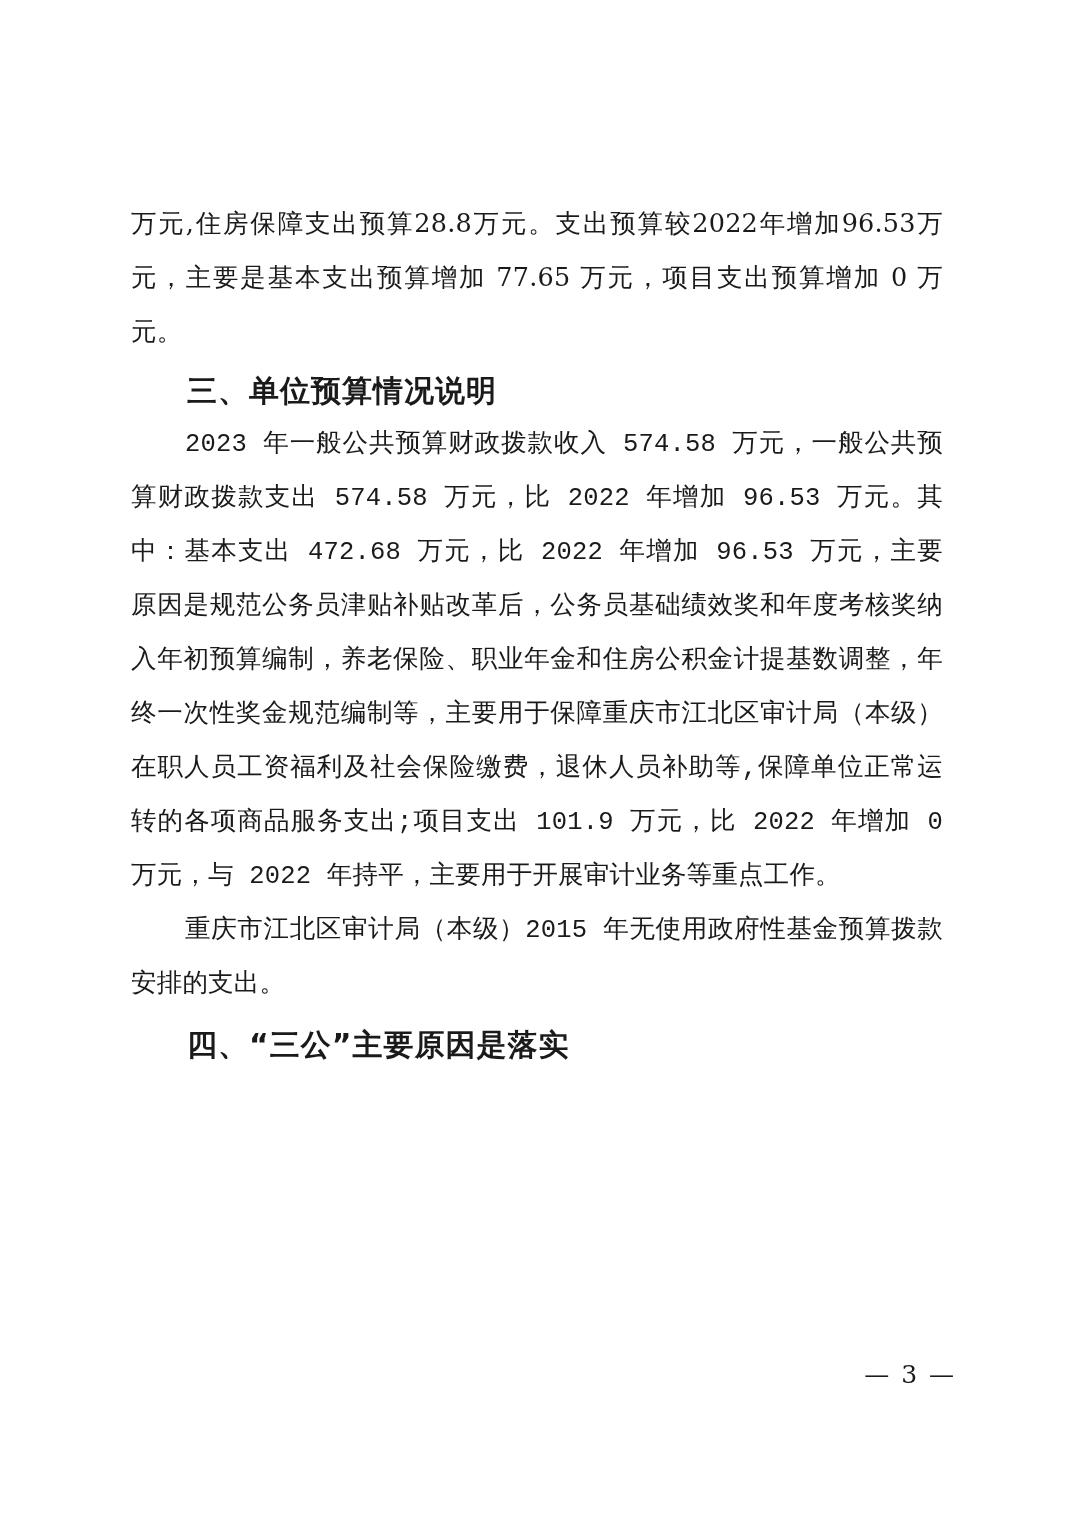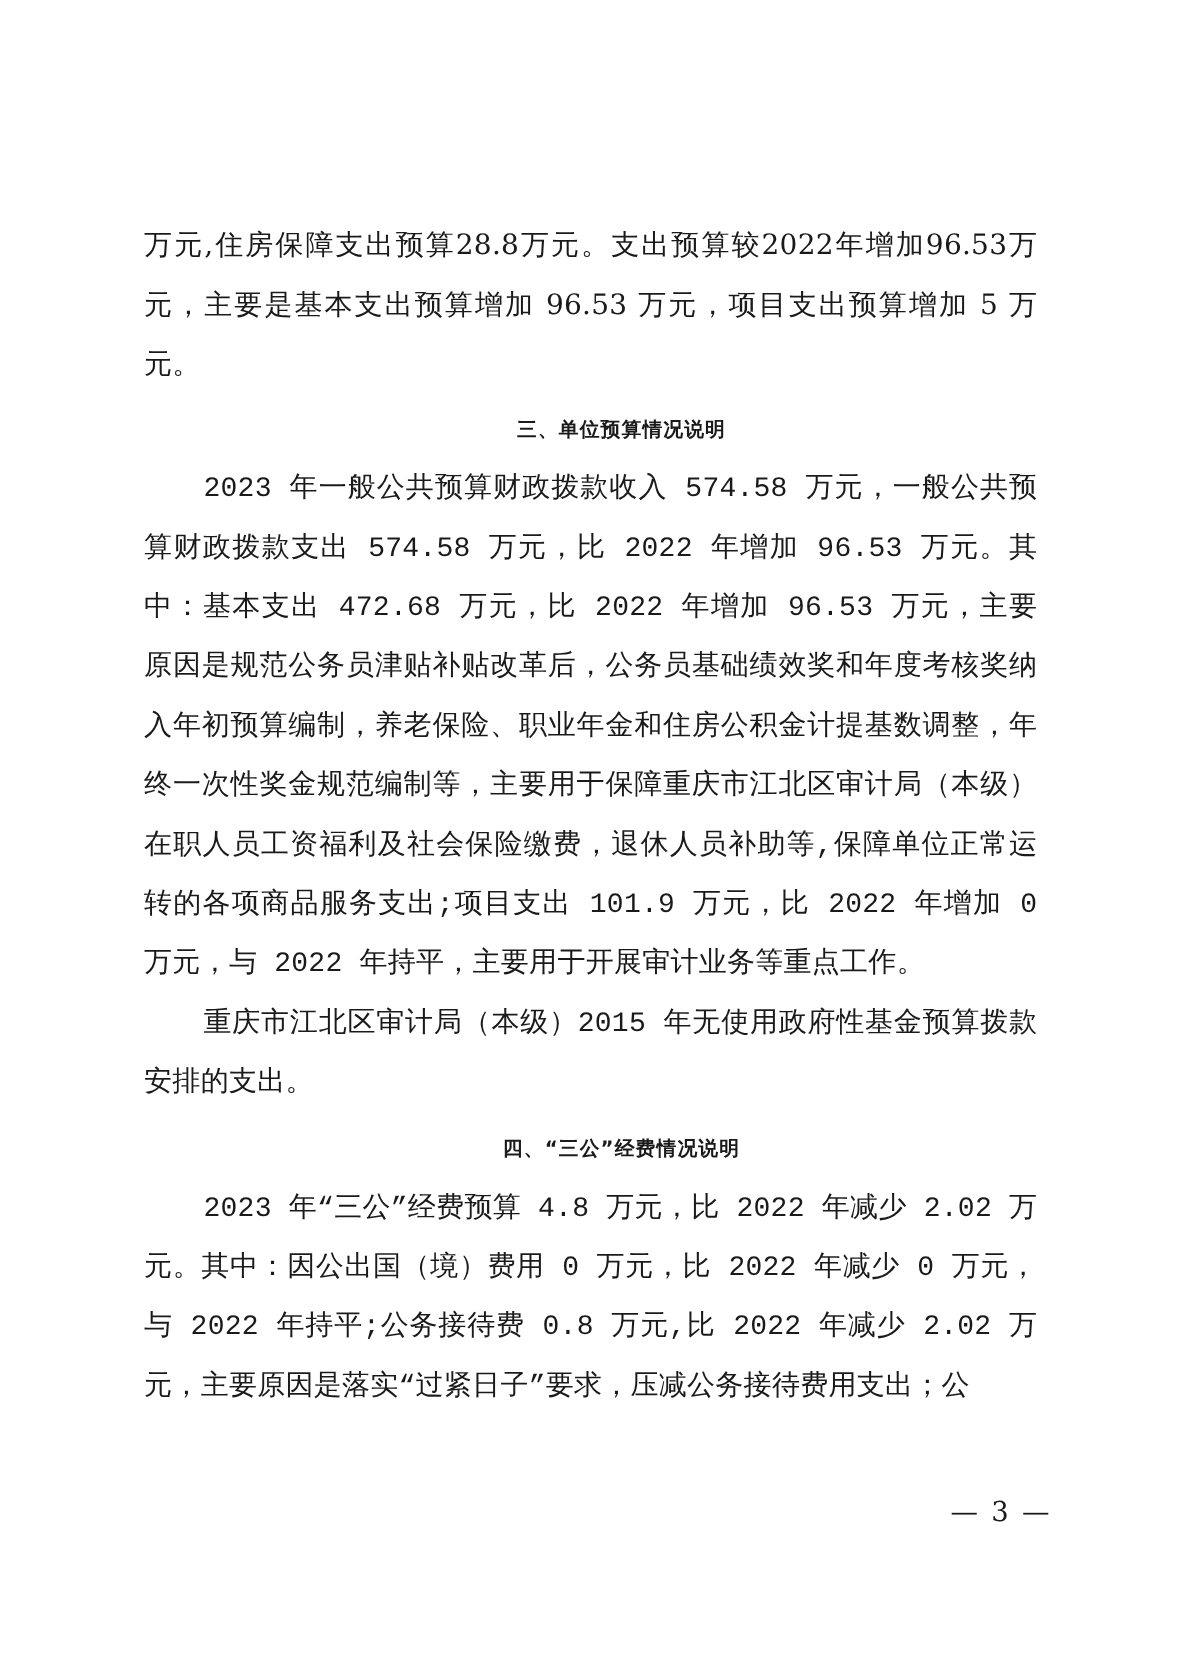--- a/index.html
+++ b/index.html
@@ -28,59 +28,57 @@
     text-align: justify;
     text-justify: inter-ideograph;
     letter-spacing: 0.2px;
     margin: 0;
   }
   .para.indent {
     text-indent: 54px;
     font-family: Liberation Mono, monospace;
   }
   .heading {
-    font-size: 18px;
+    font-size: 30px;
     line-height: 54px;
     font-weight: bold;
     margin: 0;
     text-indent: 56px;
     letter-spacing: 1px;
     font-family: "DejaVu Sans", "Liberation Sans", sans-serif;
-    text-align: center;
   }
   .block-gap {
     height: 6px;
   }
   .pagenum {
     position: absolute;
     right: 118px;
     top: 1360px;
     font-size: 25px;
     letter-spacing: 2px;
     font-family: "DejaVu Serif", "Liberation Serif", serif;
   }
 </style>
 </head>
 <body>
 
 <div class="page">
   <div class="content">
 
-    <p class="para">万元,住房保障支出预算28.8万元。支出预算较2022年增加96.53万元，主要是基本支出预算增加 96.53 万元，项目支出预算增加 5 万元。</p>
+    <p class="para">万元,住房保障支出预算28.8万元。支出预算较2022年增加96.53万元，主要是基本支出预算增加 77.65 万元，项目支出预算增加 0 万元。</p>
 
     <div class="block-gap"></div>
 
     <p class="heading">三、单位预算情况说明</p>
 
     <p class="para indent">2023 年一般公共预算财政拨款收入 574.58 万元，一般公共预算财政拨款支出 574.58 万元，比 2022 年增加 96.53 万元。其中：基本支出 472.68 万元，比 2022 年增加 96.53 万元，主要原因是规范公务员津贴补贴改革后，公务员基础绩效奖和年度考核奖纳入年初预算编制，养老保险、职业年金和住房公积金计提基数调整，年终一次性奖金规范编制等，主要用于保障重庆市江北区审计局（本级）在职人员工资福利及社会保险缴费，退休人员补助等,保障单位正常运转的各项商品服务支出;项目支出 101.9 万元，比 2022 年增加 0 万元，与 2022 年持平，主要用于开展审计业务等重点工作。</p>
 
     <p class="para indent">重庆市江北区审计局（本级）2015 年无使用政府性基金预算拨款安排的支出。</p>
 
     <div class="block-gap"></div>
 
-    <p class="heading">四、“三公”经费情况说明</p>
+    <p class="heading">四、“三公”主要原因是落实</p>
 
-    <p class="para indent">2023 年“三公”经费预算 4.8 万元，比 2022 年减少 2.02 万元。其中：因公出国（境）费用 0 万元，比 2022 年减少 0 万元，与 2022 年持平;公务接待费 0.8 万元,比 2022 年减少 2.02 万元，主要原因是落实“过紧日子”要求，压减公务接待费用支出；公</p>
 
   </div>
 
   <div class="pagenum">— 3 —</div>
 </div>
 
 </body></html>

